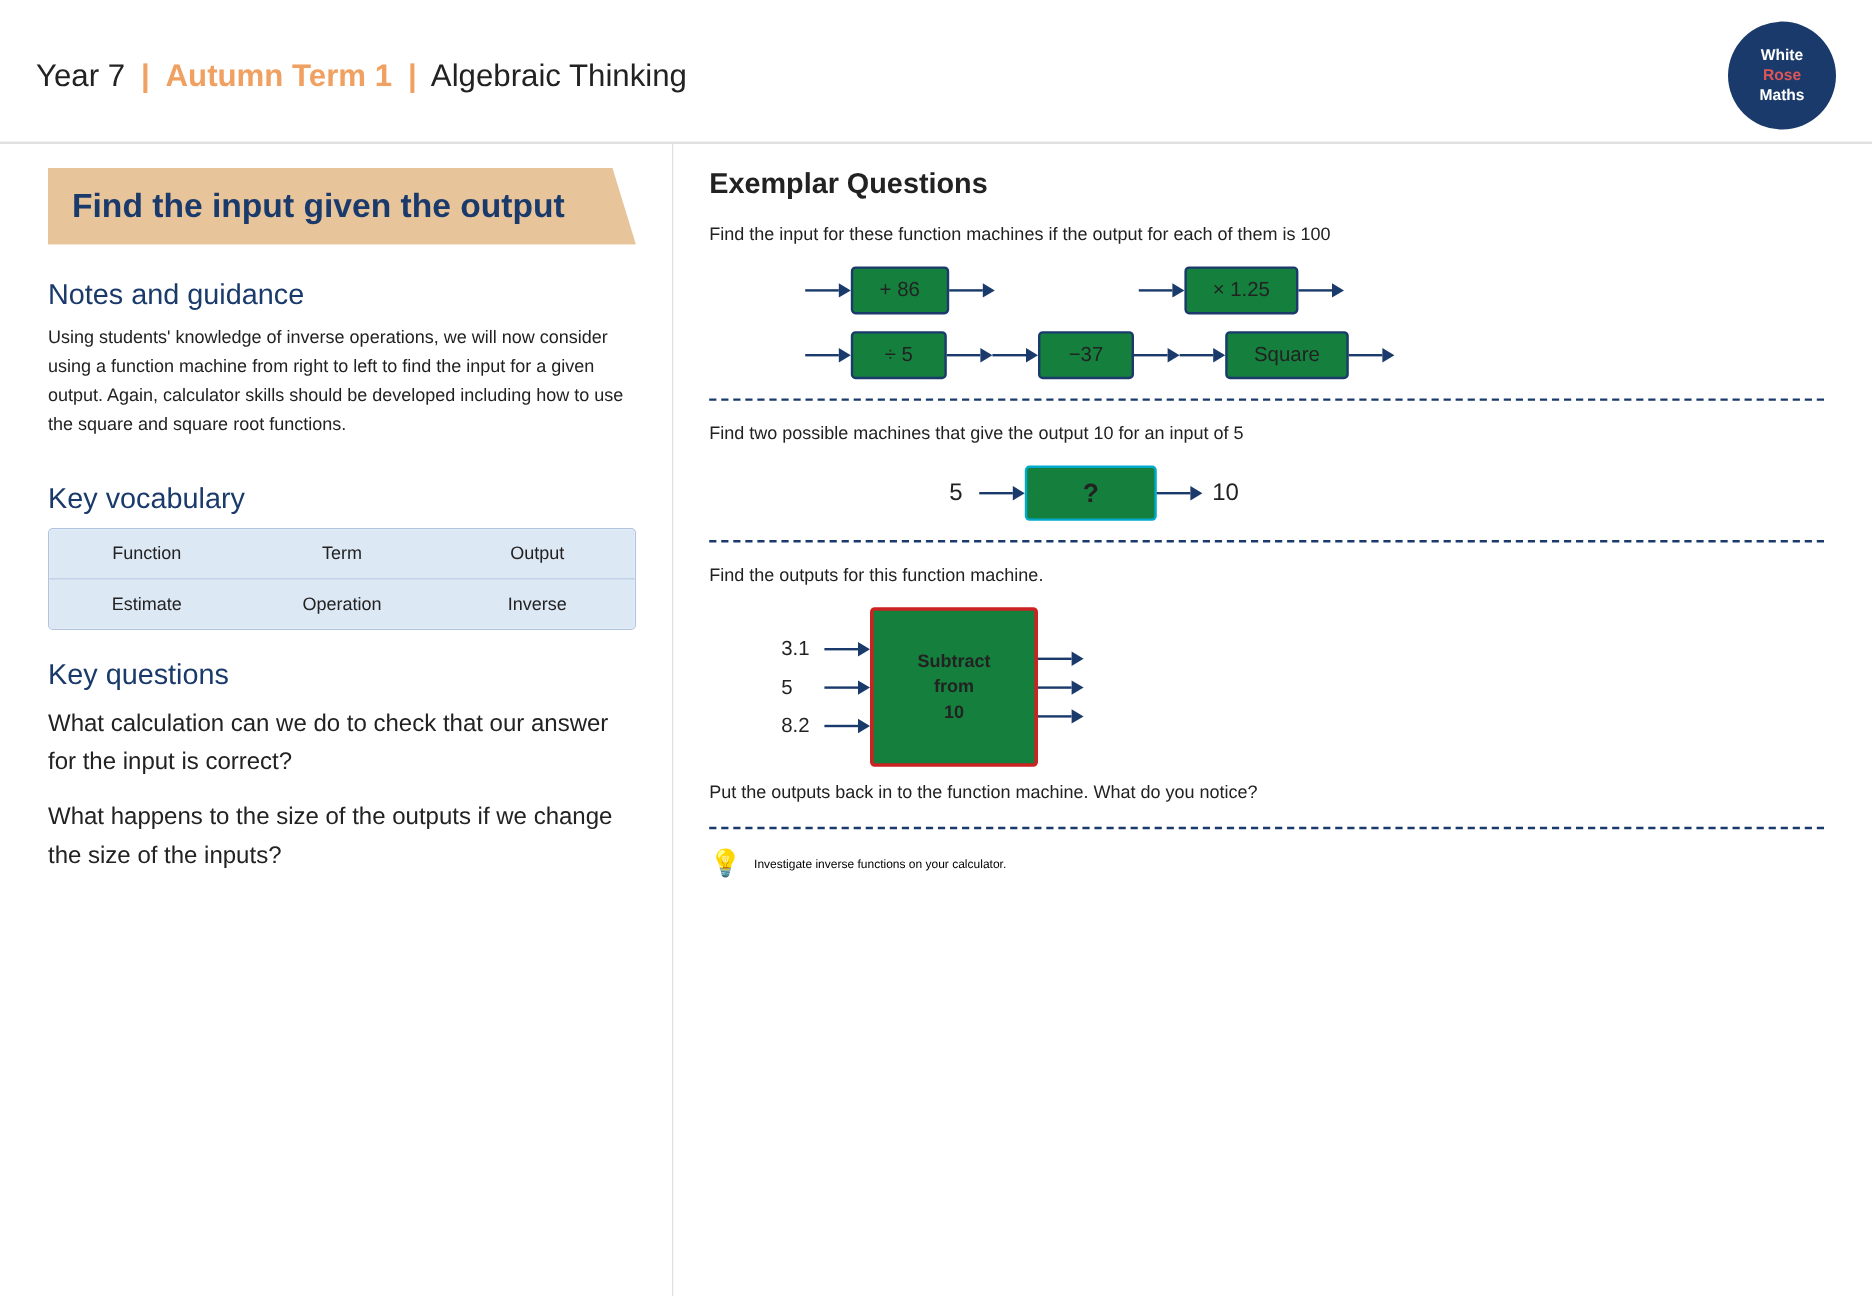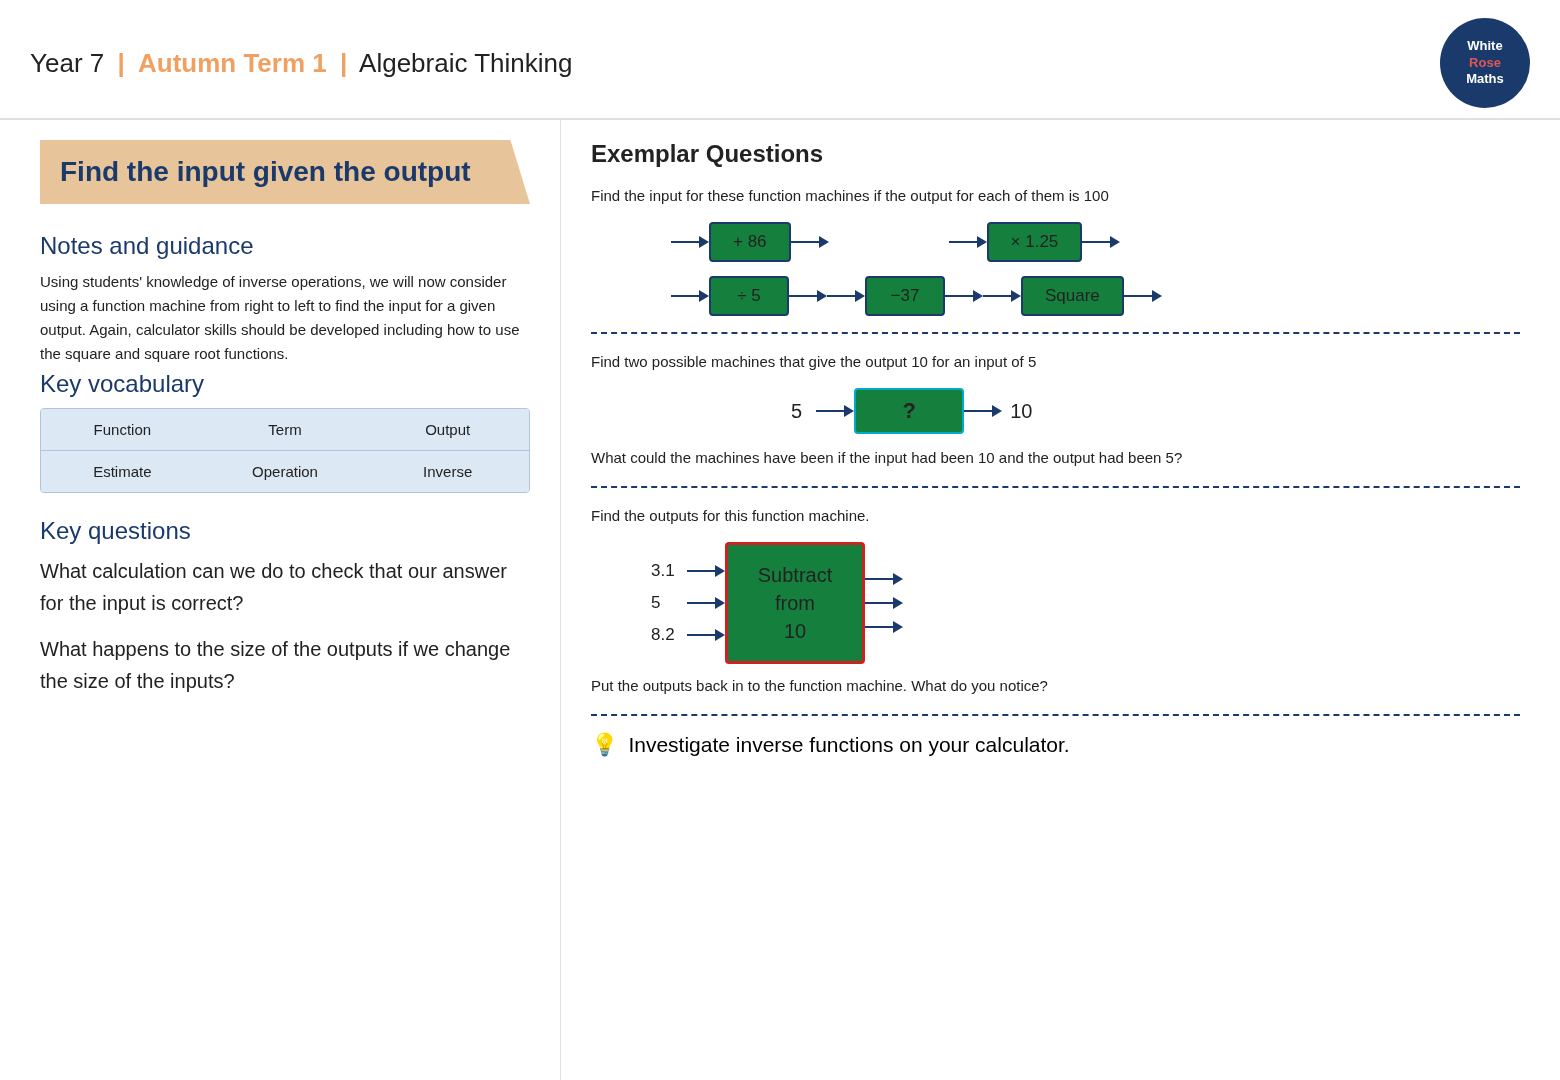--- a/index.html
+++ b/index.html
@@ -89,21 +89,21 @@
       color: #1a3a6b;
       font-size: 24px;
       font-weight: 400;
       margin-bottom: 10px;
     }
 
     .left-panel p {
       font-size: 15px;
       color: #222;
       line-height: 1.6;
-      margin-bottom: 4px;
+      margin-bottom: 36px;
     }
 
     .vocab-table {
       border: 1.5px solid #b0c4de;
       border-radius: 4px;
       margin-bottom: 24px;
       overflow: hidden;
     }
 
     .vocab-row {
@@ -170,23 +170,23 @@
       color: #222;
       background: #15803d;
       text-align: center;
       min-width: 80px;
     }
 
     .fm-box.red-border {
       border-color: #cc2222;
       border-width: 3px;
       min-width: 140px;
-      padding: 16px 24px;
-      font-size: 20px;
-      font-weight: 400;
+      padding: 32px 24px;
+      font-size: 15px;
+      font-weight: 700;
       line-height: 1.4;
     }
 
     .fm-box.teal-border {
       border-color: #00aacc;
       border-width: 2.5px;
       min-width: 100px;
     }
 
     .dashed-divider {
@@ -387,21 +387,20 @@
           <div class="line medium-line"></div>
             <div class="head"></div>
         </div>
         <div class="fm-box teal-border" style="font-size:22px; font-weight:700; min-width:110px; text-align:center;">?</div>
         <div class="simple-arrow">
           <div class="line long-line"></div>
             <div class="head"></div>
         </div>
         <span class="q-number" style="font-size:20px; margin-left:8px;">10</span>
       </div>
-      <p>What could the machines have been if the input had been 10 and the output had been 5?</p>
     </div>
 
     <hr class="dashed-divider">
 
     <div class="eq-section">
       <p>Find the outputs for this function machine.</p>
       <div style="display:flex; align-items:center; gap:0; padding-left:60px; margin-bottom:10px;">
 
         <div class="inputs-col">
           <div class="fm-input-row">
@@ -452,16 +451,16 @@
           </div>
         </div>
       </div>
       <p>Put the outputs back in to the function machine.  What do you notice?</p>
     </div>
 
     <hr class="dashed-divider">
 
     <div class="bulb-row">
       <span class="bulb-icon">💡</span>
-      <p style="font-size:21px;">Investigate inverse functions on your calculator.</p>
+      <p style="font-size:10px;">Investigate inverse functions on your calculator.</p>
     </div>
   </div>
 </div>
 
 </body></html>

